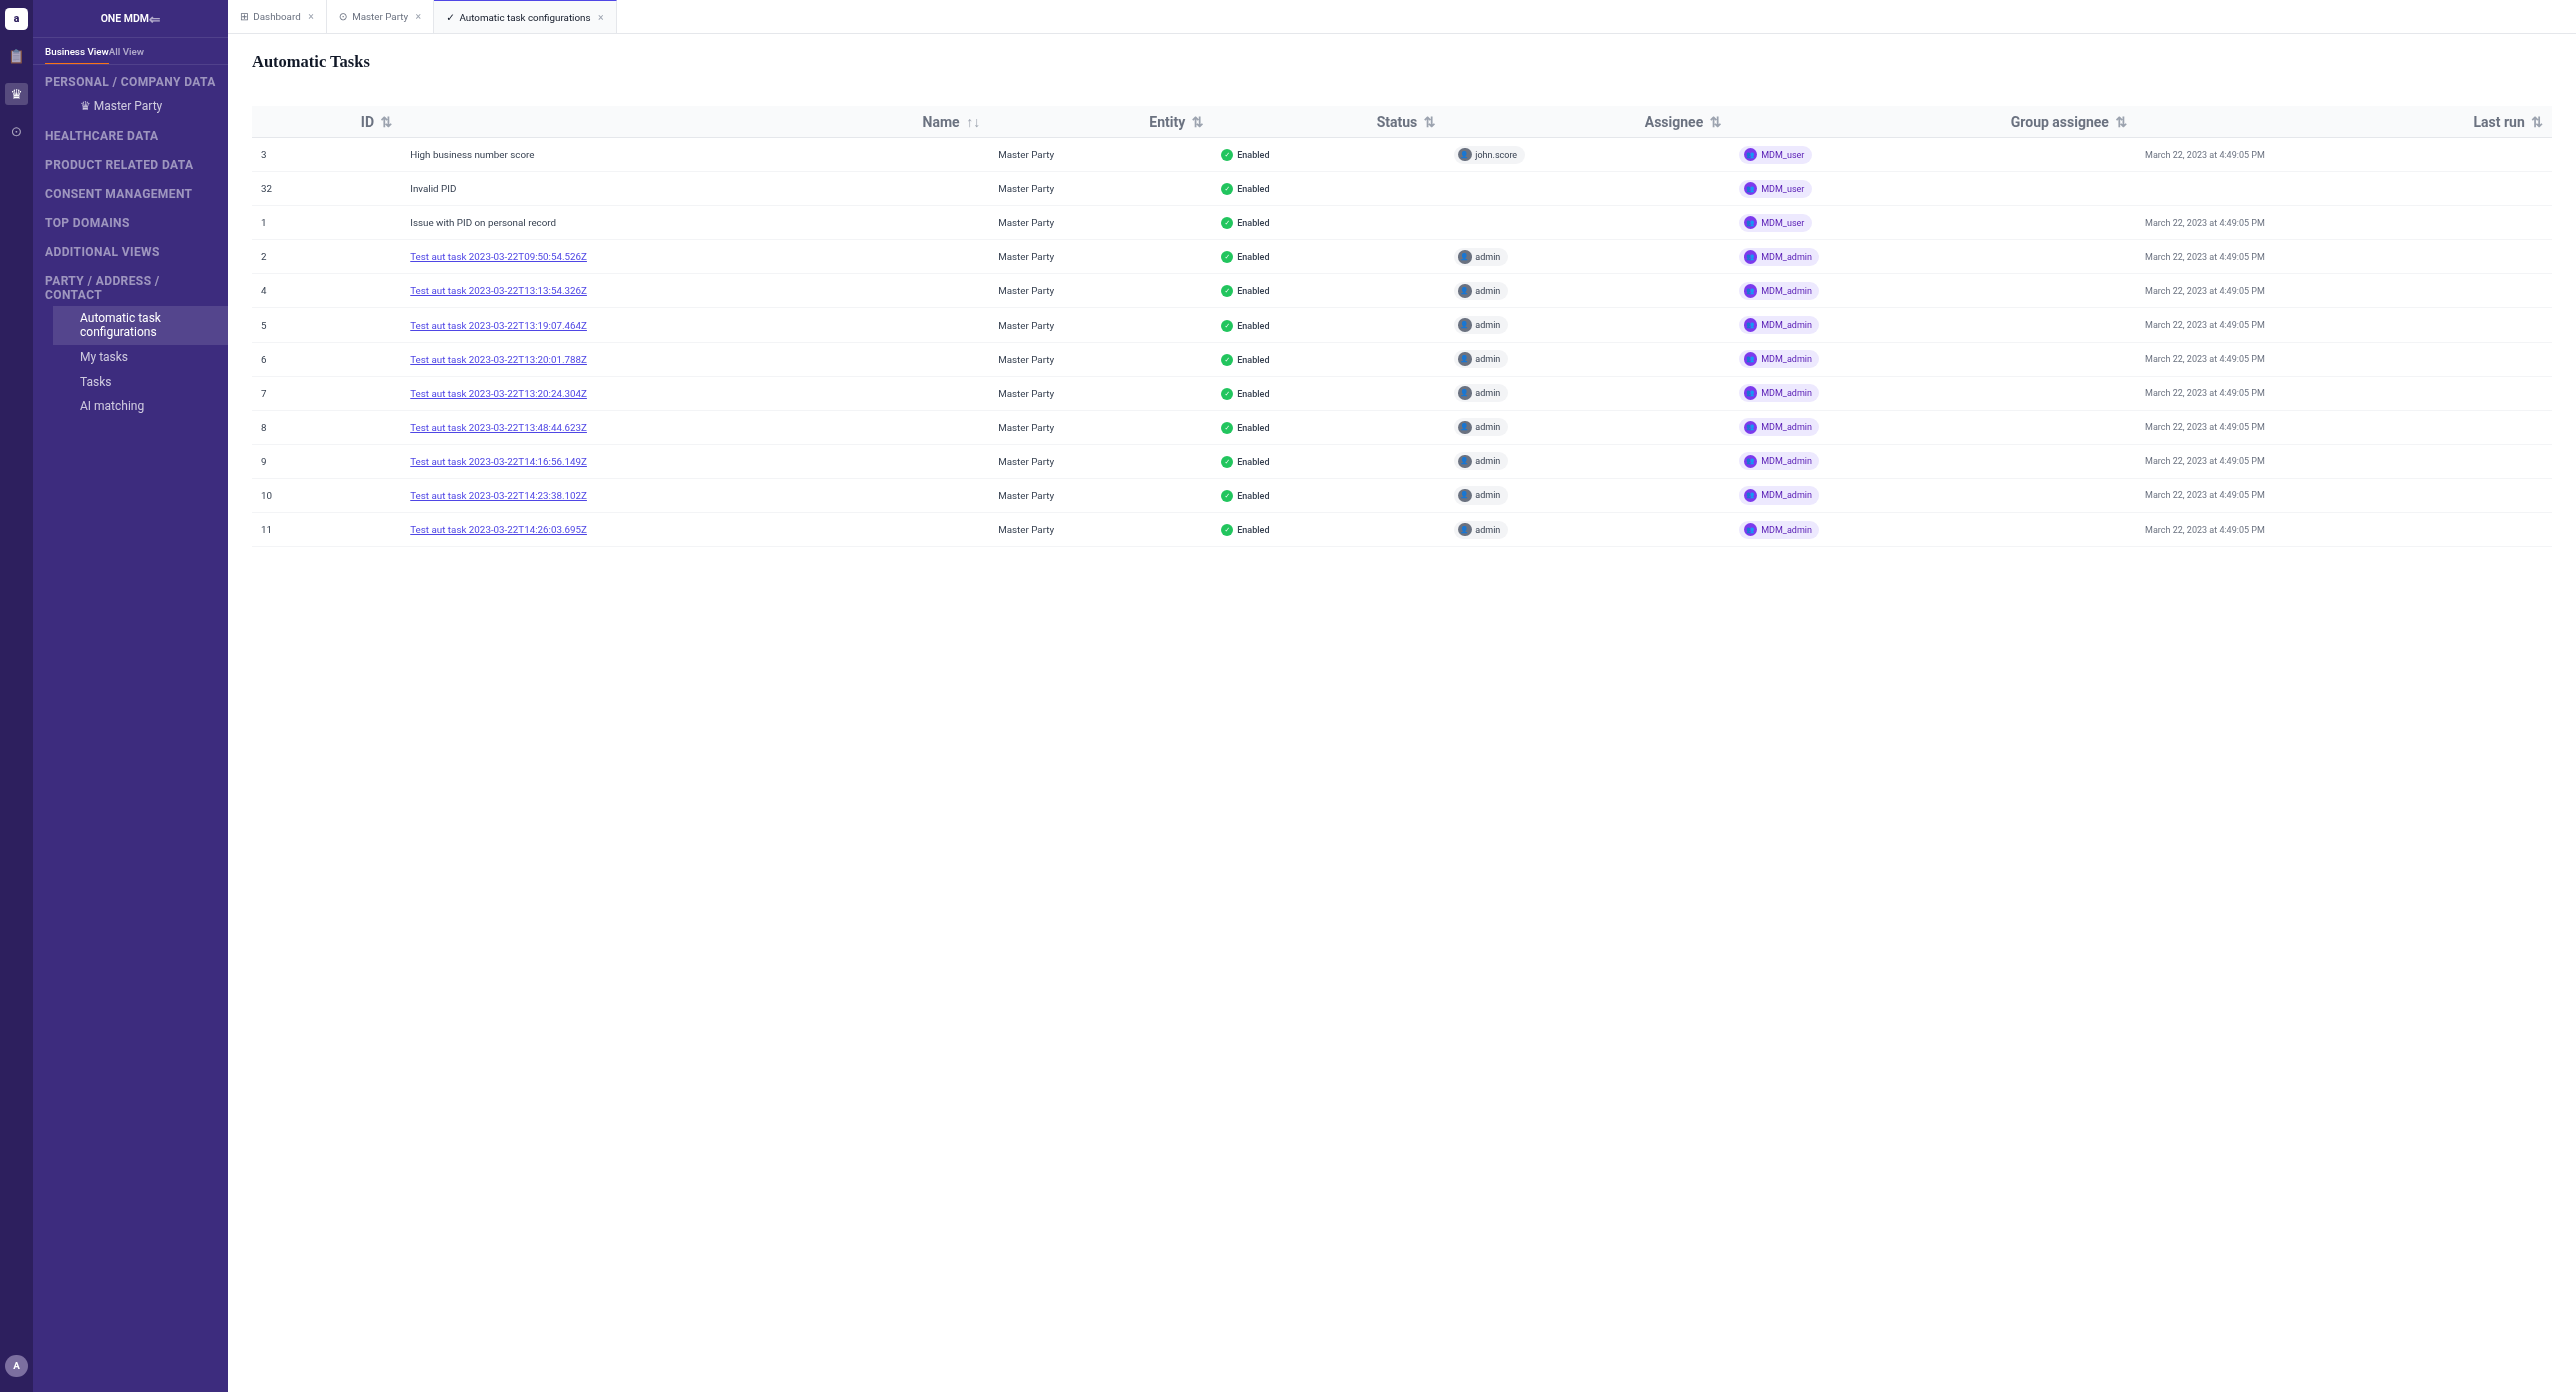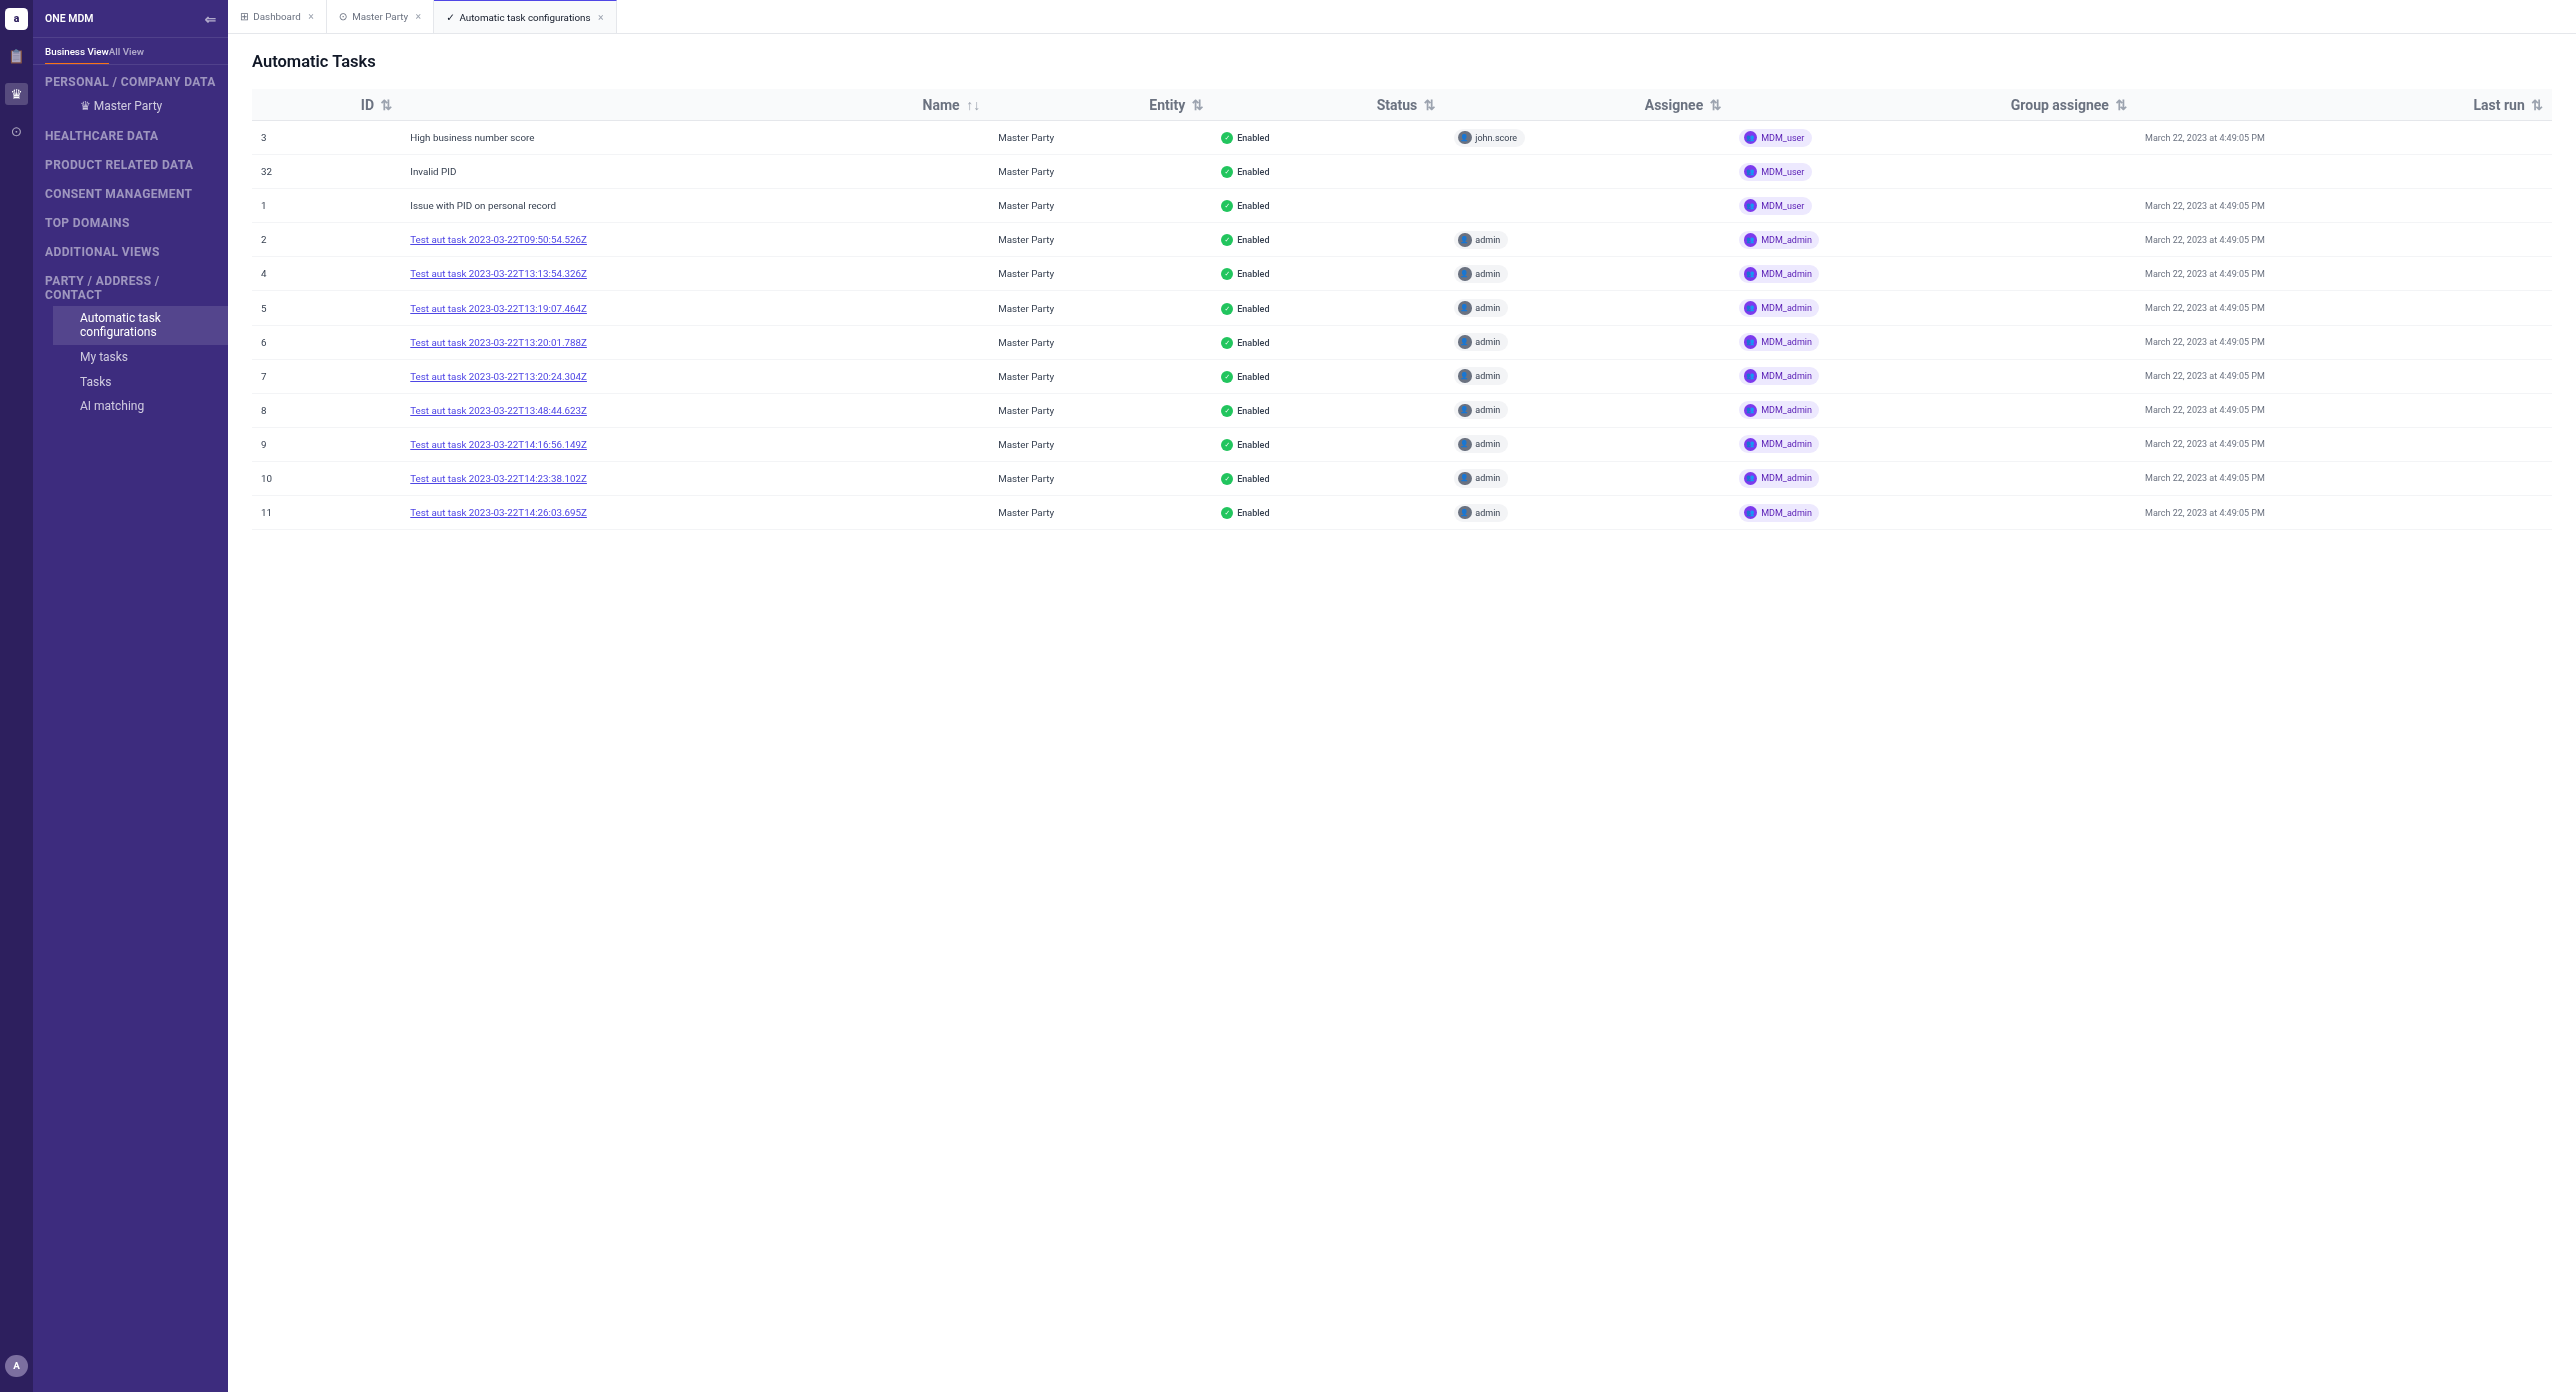--- a/index.html
+++ b/index.html
@@ -48,21 +48,21 @@
       background: #3d2c7e;
       color: white;
       display: flex;
       flex-direction: column;
       overflow-y: auto;
       flex-shrink: 0;
     }
     .sidebar-header {
       display: flex;
       align-items: center;
-      justify-content: space-between;
+      justify-content: center;
       padding: 10.5px 12px;
       font-size: 10.5px;
       font-weight: 600;
       color: white;
       border-bottom: 0.8px solid rgba(255,255,255,0.1);
     }
     .sidebar-collapse-btn {
       color: rgba(255,255,255,0.6);
       cursor: pointer;
       font-size: 13.5px;
@@ -146,21 +146,22 @@
     
     .page-content {
       flex: 1;
       overflow: auto;
       padding: 18px 24px;
     }
     .page-title {
       font-size: 16.5px;
       font-weight: 600;
       color: #111827;
-      margin-bottom: 18px;
+      margin-bottom: 34px;
+      font-family: Liberation Serif, serif;
     }
 
     
     .data-table {
       width: 100%;
       border-collapse: collapse;
       font-size: 9.8px;
     }
     .data-table th {
       text-align: right;

